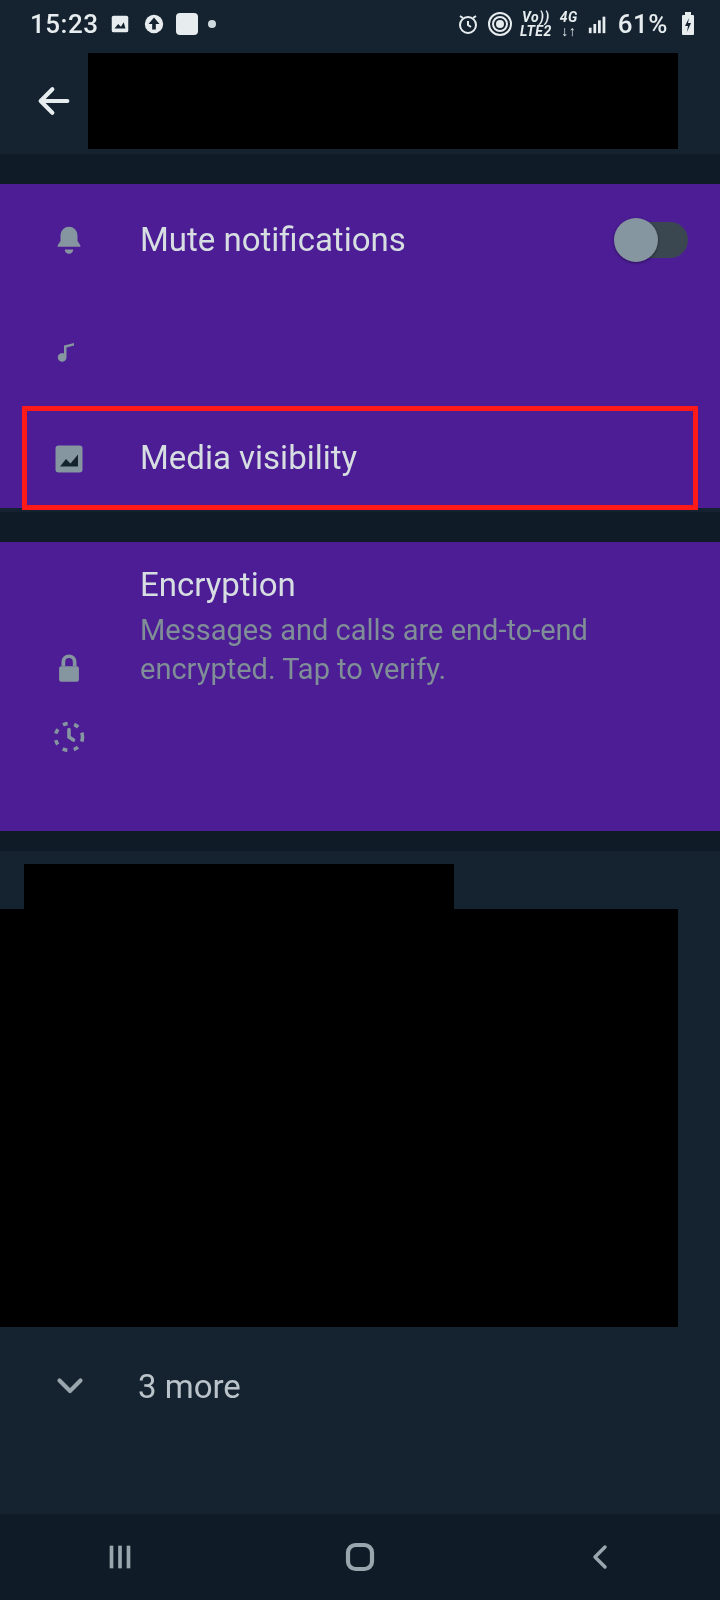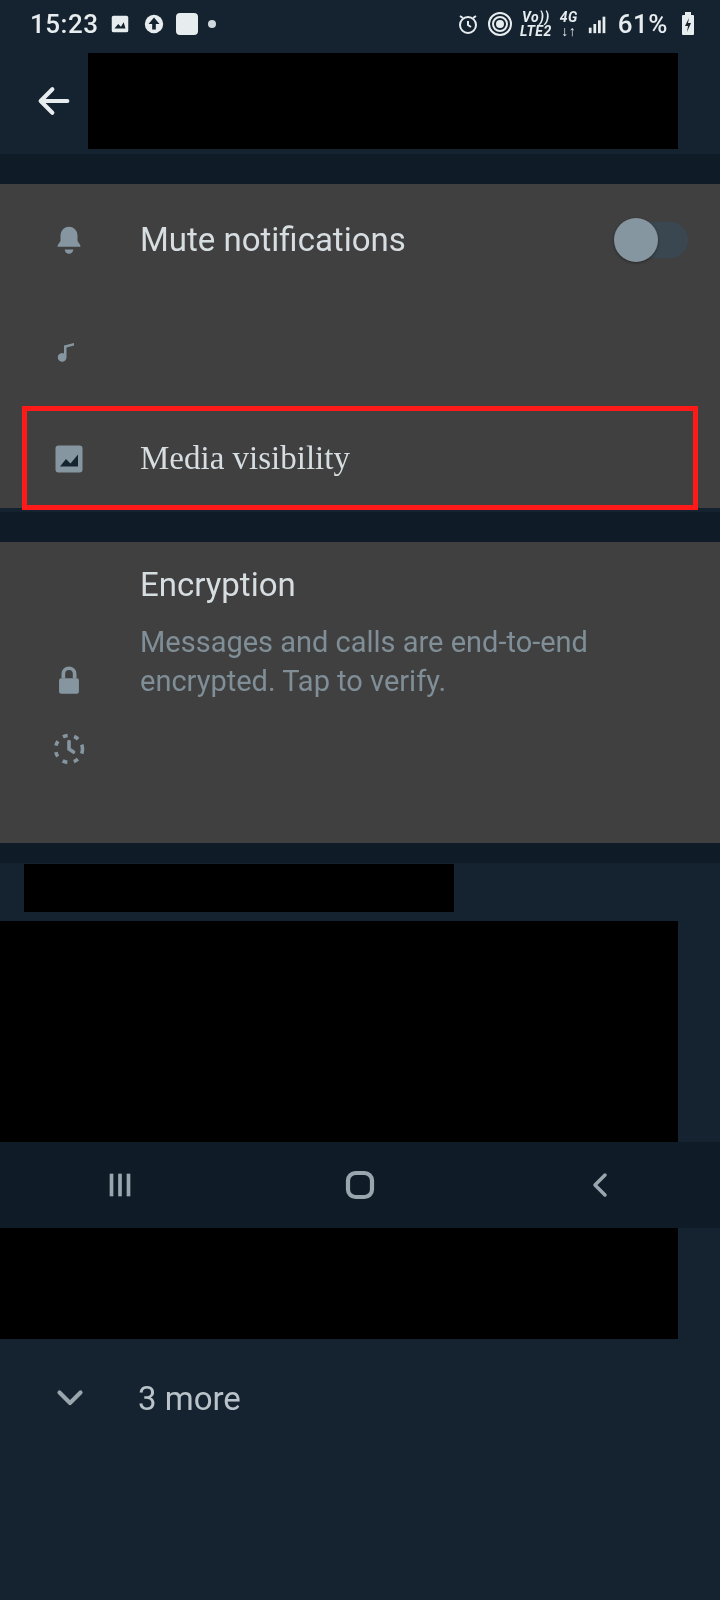--- a/index.html
+++ b/index.html
@@ -41,21 +41,21 @@
   .title-block {
     margin-left: 10px;
     width: 590px;
     height: 96px;
     background: #000;
   }
 
   .gap { height: 30px; background:#0f1b26; }
   .gap-sm { height: 20px; background:#0f1b26; }
 
-  .panel { background:#404040; }
+  .panel { background:#4c1d95; }
 
   .row {
     display:flex;
     align-items:center;
     min-height:112px;
     padding: 14px 26px 14px 48px;
   }
   .row .icon-slot {
     width: 42px;
     display:flex;
@@ -70,41 +70,41 @@
   }
   .row .title {
     font-size: 33px;
     color:#d7dee2;
     line-height:1.3;
   }
   .row .subtitle {
     font-size: 29px;
     color:#7f8e97;
     line-height:1.35;
-    margin-top:16px;
+    margin-top:4px;
     max-width: 480px;
   }
   .toggle {
     width:72px; height:36px; border-radius:18px; background:#3a4750;
     position:relative; margin-right:6px;
   }
   .toggle .knob {
     position:absolute; left:-2px; top:-4px;
     width:44px; height:44px; border-radius:50%; background:#8696a0;
     box-shadow:0 1px 3px rgba(0,0,0,.4);
   }
 
   .highlight {
     outline: 5px solid #ff1a1a;
     outline-offset: -3px;
   }
   .highlight-wrap {
     margin: 0 24px 4px 24px;
   }
-  .highlight-wrap .row { padding-left: 24px; font-family: Liberation Serif, serif; }
+  .highlight-wrap .row { padding-left: 24px; }
   .highlight-wrap .texts { padding-left: 50px; }
 
   .black-strip1 {
     position:absolute; left:24px; top:864px; width:430px; height:48px; background:#000;
   }
   .redacted-area {
     margin-top: 10px;
     height: 418px;
     background:#000;
     margin-left:0; margin-right:42px;
@@ -117,21 +117,21 @@
   .more-row .texts .title { font-size:33px; color:#b9c3c9; }
 
   .navbar {
     position:absolute; bottom:0; left:0; right:0;
     height:86px; background:#0f1b26;
     display:flex; align-items:center; justify-content:space-around;
     color:#9aa6ad;
   }
   .nav-btn { width:70px; height:46px; display:flex; align-items:center; justify-content:center; }
 
-  .screen { position:relative; width:720px; height:1228px; }
+  .screen { position:relative; width:720px; height:1600px; }
 </style>
 </head>
 <body>
 
 <div class="screen">
 
   <div class="status-bar">
     <div class="status-left">
       <span>15:23</span>
       <span class="sicon">

